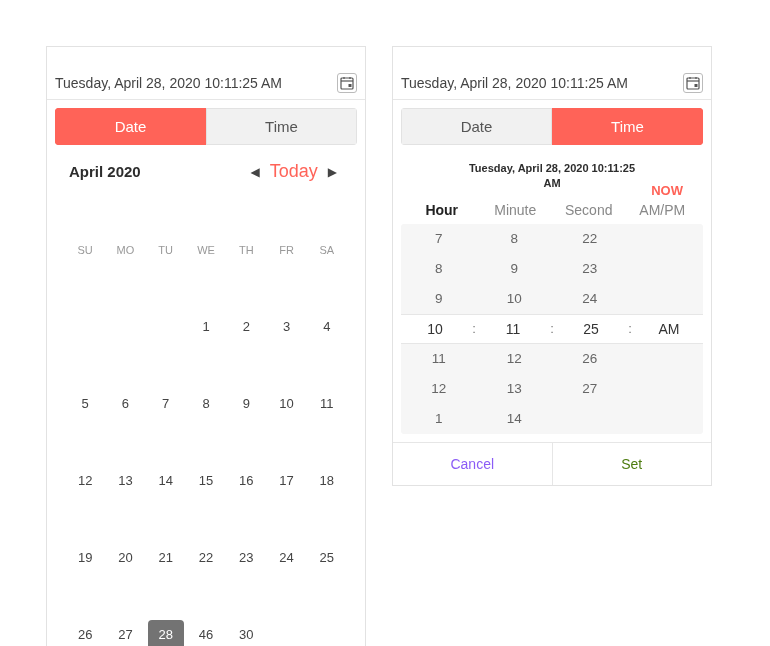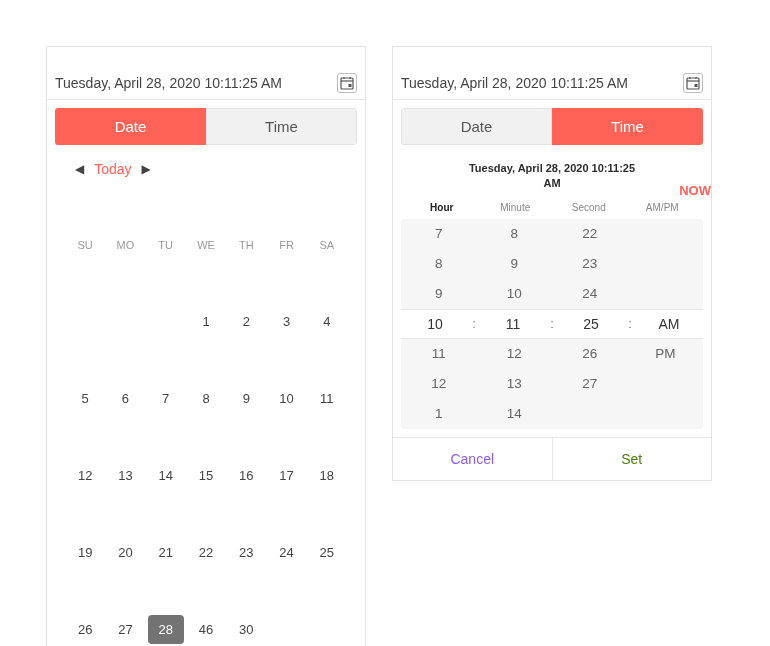--- a/index.html
+++ b/index.html
@@ -74,21 +74,21 @@
     color: #2d2d2d;
   }
   .nav-arrow {
     color: #444;
     font-size: 12px;
     padding: 0 6px;
     cursor: pointer;
   }
   .today-link {
     color: #ff6358;
-    font-size: 14px;
+    font-size: 18px;
     padding: 0 4px;
     cursor: pointer;
   }
   .cal-grid {
     padding: 6px 18px 16px 18px;
   }
   .cal-head, .cal-row {
     display: grid;
     grid-template-columns: repeat(7, 1fr);
     text-align: center;
@@ -134,32 +134,32 @@
   }
   .time-title {
     text-align: center;
     font-weight: bold;
     font-size: 11px;
     color: #2d2d2d;
     line-height: 1.4;
   }
   .now-link {
     position: absolute;
-    right: 0;
+    right: 28px;
     top: 30px;
     color: #ff6358;
     font-size: 13px;
     font-weight: bold;
     cursor: pointer;
   }
   .time-cols-head {
     display: grid;
     grid-template-columns: 1fr 1fr 1fr 1fr;
     text-align: center;
-    font-size: 10px;
+    font-size: 14px;
     color: #888;
     padding: 10px 12px 6px 12px;
   }
   .time-cols-head .sel { color: #222; font-weight: bold; }
   .time-body {
     position: relative;
     height: 210px;
     margin: 0 8px 8px 8px;
     overflow: hidden;
     background: #f6f6f6;
@@ -213,20 +213,21 @@
           <line x1="10" y1="1" x2="10" y2="3" stroke="#555" stroke-width="1.2"></line>
           <rect x="8.5" y="8" width="3" height="3" fill="#555"></rect>
         </svg>
     </span>
   </div>
   <div class="tabs">
     <div class="tab active">Date</div>
     <div class="tab">Time</div>
   </div>
   <div class="month-row">
+    <span class="month-label">April 2020</span>
     <span class="nav-arrow">◀</span>
     <span class="today-link">Today</span>
     <span class="nav-arrow">▶</span>
   </div>
   <div class="cal-grid">
     <div class="cal-head" id="cal-head">
         <span>SU</span>
         <span>MO</span>
         <span>TU</span>
         <span>WE</span>
@@ -340,29 +341,20 @@
         </div>
       <div class="time-col" id="col-second">
           <span>22</span>
           <span>23</span>
           <span>24</span>
           <span style="visibility: hidden;">25</span>
           <span>26</span>
           <span>27</span>
           <span></span>
         </div>
-      <div class="time-col" id="col-ampm">
-          <span></span>
-          <span></span>
-          <span></span>
-          <span style="visibility: hidden;">AM</span>
-          <span>PM</span>
-          <span></span>
-          <span></span>
-        </div>
     </div>
     <div class="time-sel-band">
       <span>10</span>
       <span class="colon">:</span>
       <span>11</span>
       <span class="colon">:</span>
       <span>25</span>
       <span class="colon">:</span>
       <span>AM</span>
     </div>

